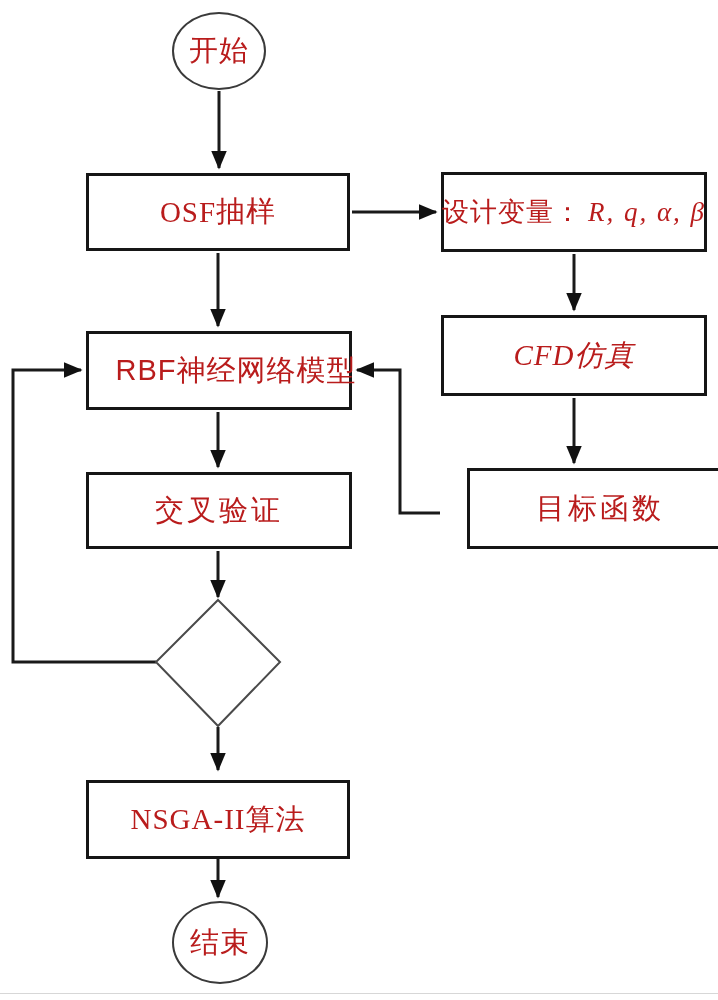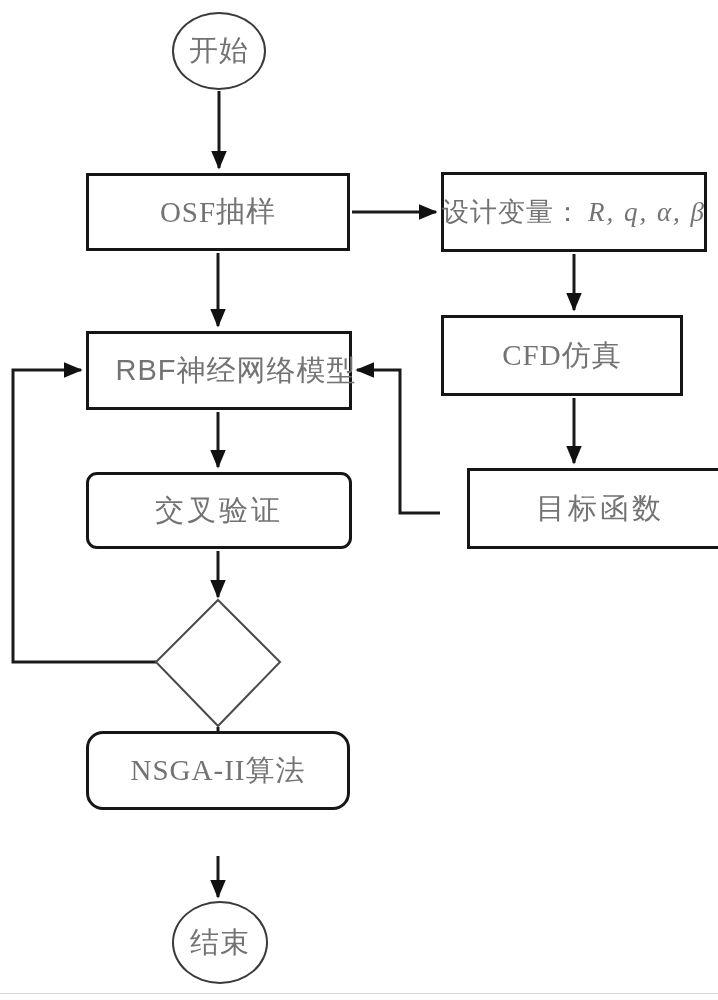--- a/index.html
+++ b/index.html
@@ -2,21 +2,21 @@
 <html><head>
 <meta charset="utf-8">
 <style>
   html, body { margin: 0; padding: 0; background: #ffffff; }
   .stage {
     position: relative;
     width: 718px;
     height: 1000px;
     background: #ffffff;
     font-family: "Liberation Sans", "DejaVu Sans", sans-serif;
-    color: #737373;
+    color: #b91c1c;
     overflow: hidden;
   }
   .edges-layer {
     position: absolute;
     left: 0; top: 0;
     width: 718px; height: 1000px;
   }
   .node {
     position: absolute;
     display: flex;
@@ -43,25 +43,25 @@
     font-family: "Liberation Serif", "DejaVu Serif", serif;
     font-style: italic;
     letter-spacing: 2px;
     margin-left: 6px;
   }
   
   #node-start  { left: 172px; top:  12px; width:  94px; height: 78px; }
   #node-osf    { left:  86px; top: 173px; width: 264px; height: 78px; }
   #node-design { left: 441px; top: 172px; width: 266px; height: 80px; font-size: 27px; }
   #node-rbf    { left:  86px; top: 331px; width: 266px; height: 79px; padding-left: 34px; }
-  #node-cfd    { left: 441px; top: 315px; width: 242px; height: 81px; }
-  #node-cross  { left:  86px; top: 472px; width: 266px; height: 77px; letter-spacing: 3px; border-radius: 11px; }
+  #node-cfd    { left: 441px; top: 315px; width: 266px; height: 81px; font-style: italic; }
+  #node-cross  { left:  86px; top: 472px; width: 266px; height: 77px; letter-spacing: 3px; }
   #node-obj    { left: 441px; top: 468px; width: 266px; height: 81px; letter-spacing: 3px; margin-left: 26px; }
   #node-verify { left: 156px; top: 600px; width: 124px; height: 126px; background: transparent; }
-  #node-nsga   { left:  86px; top: 731px; width: 264px; height: 79px; border-radius: 17px; }
+  #node-nsga   { left:  86px; top: 780px; width: 264px; height: 79px; }
   #node-end    { left: 172px; top: 901px; width:  96px; height: 83px; }
   .scan-line {
     position: absolute;
     left: 0; top: 993px;
     width: 718px; height: 1px;
     background: #d7d7d7;
   }
 </style>
 </head>
 <body>

